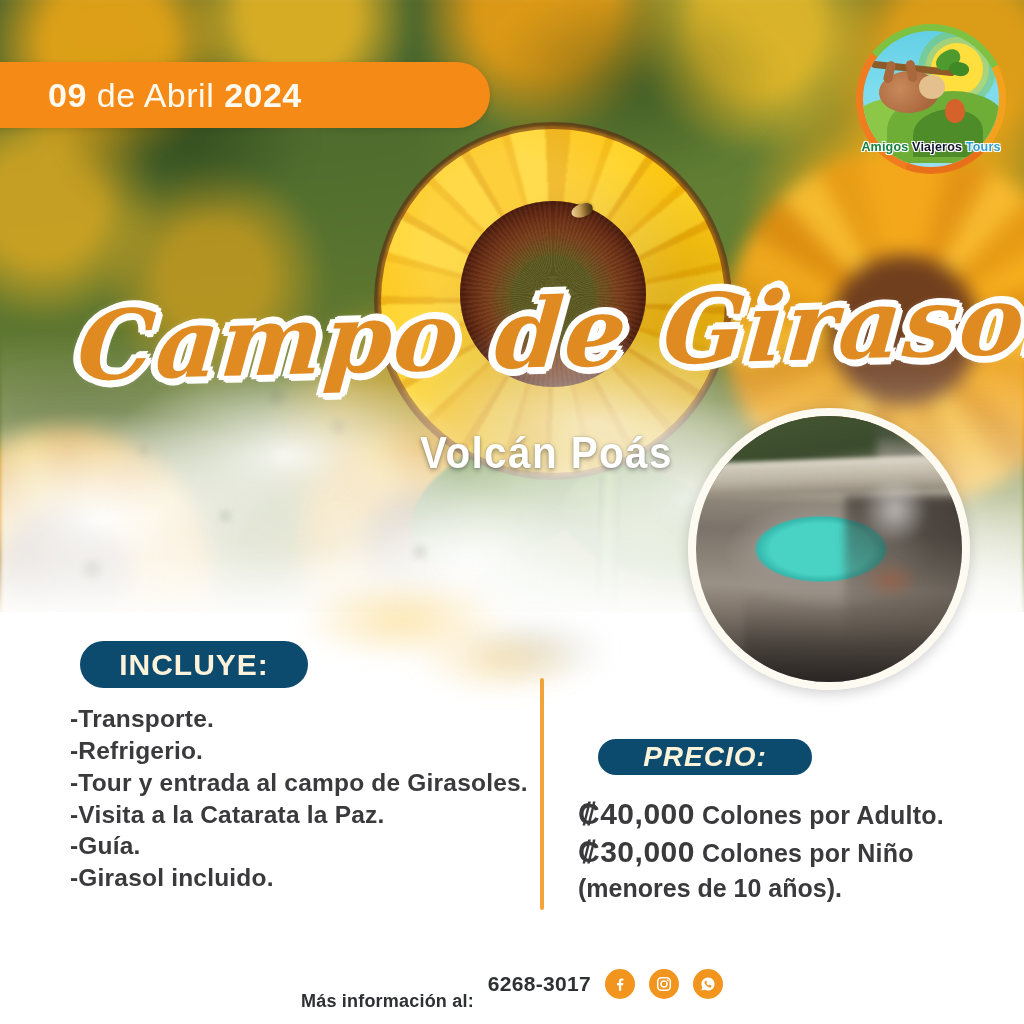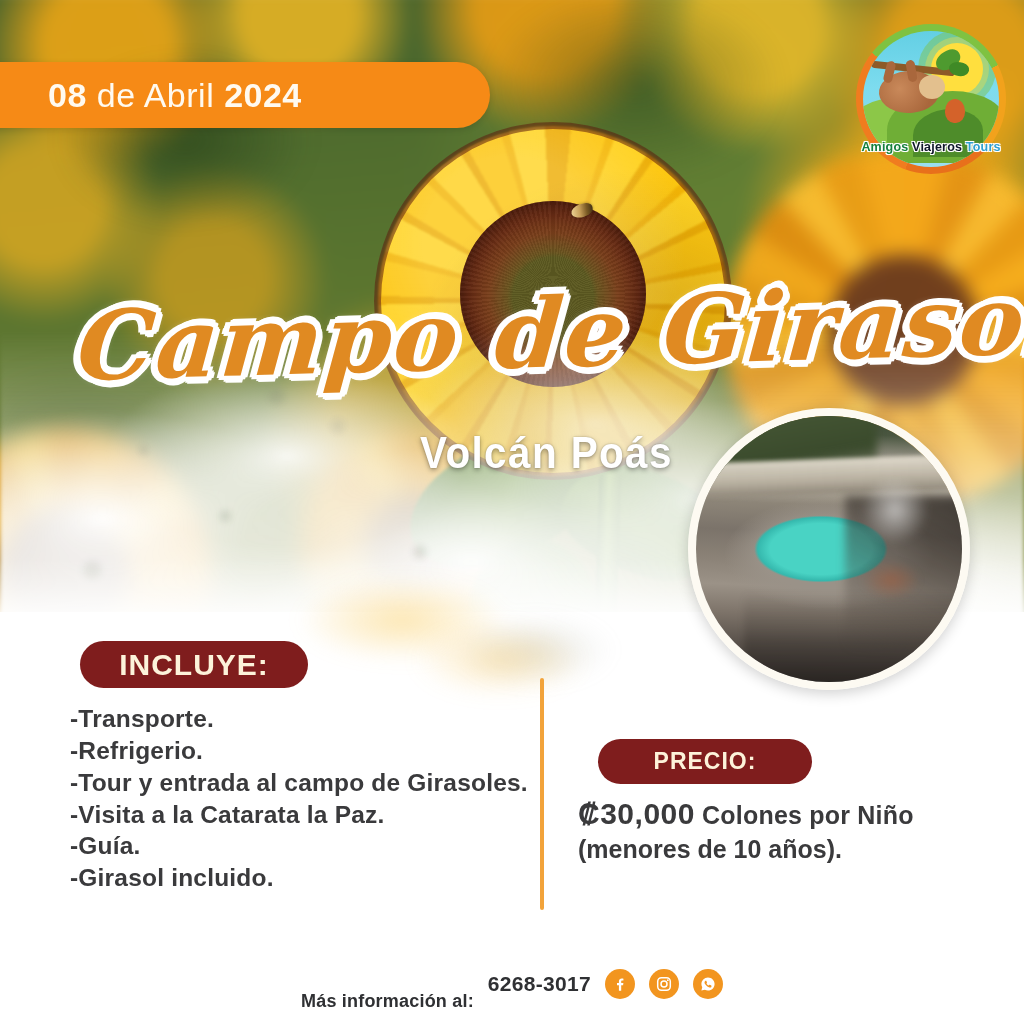--- a/index.html
+++ b/index.html
@@ -349,28 +349,28 @@
   }
   .crater-rust {
     position:absolute; left:62%; top:54%; width:60px; height:40px;
     background:radial-gradient(ellipse, rgba(168,92,58,.55), rgba(168,92,58,0) 70%);
     filter:blur(3px);
   }
 
   
   .pill {
     display:inline-flex; align-items:center; justify-content:center;
-    background:#7f1d1d; border-radius:40px; color:#fdf3da;
+    background:#0c4a6e; border-radius:40px; color:#fdf3da;
     font-weight:700; letter-spacing:1px;
   }
   .pill-incluye {
     position:absolute; left:80px; top:641px; width:228px; height:47px; font-size:30px;
   }
   .pill-precio {
-    position:absolute; left:598px; top:739px; width:214px; height:45px; font-size:23px;
+    position:absolute; left:598px; top:739px; width:214px; height:36px; font-size:28px;font-style:italic;
   }
 
   
   .incluye-list {
     position:absolute; left:70px; top:703px; width:470px;
     font-size:24.5px; font-weight:700; color:#3a3a3c; line-height:1.30;
     letter-spacing:.2px;
   }
   .incluye-list li { list-style:none; }
 
@@ -424,21 +424,21 @@
   </div>
 
   <div class="wash"></div>
   <div class="wash-speckle"></div>
   <div class="white-base-top"></div>
   <div class="white-base"></div>
   <div class="smudge"></div>
   <div class="smudge-r"></div>
 
   <div class="date-banner">
-    <div class="date-txt"><span class="date-strong">08</span><span class="date-light"> de Abril </span><span class="date-strong">2024</span></div>
+    <div class="date-txt"><span class="date-strong">09</span><span class="date-light"> de Abril </span><span class="date-strong">2024</span></div>
   </div>
 
   <div class="logo">
     <div class="logo-ring"></div>
     <div class="logo-inner">
       <div class="logo-sun"></div>
       <div class="logo-hill-l"></div>
       <div class="logo-hill-r"></div>
       <div class="logo-hill-r2"></div>
       <div class="logo-branch"></div>
@@ -475,20 +475,21 @@
     <li>-Tour y entrada al campo de Girasoles.</li>
     <li>-Visita a la Catarata la Paz.</li>
     <li>-Guía.</li>
     <li>-Girasol incluido.</li>
   </ul>
 
   <div class="divider"></div>
 
   <div class="pill pill-precio">PRECIO:</div>
   <div class="precio-block">
+    <div class="precio-line"><span class="precio-amount">₡</span><span class="precio-amount">40,000</span><span> Colones por Adulto.</span></div>
     <div class="precio-line"><span class="precio-amount">₡</span><span class="precio-amount">30,000</span><span> Colones por Niño</span></div>
     <div class="precio-note">(menores de 10 años).</div>
   </div>
 
   <div class="footer">
     <span class="footer-text">Más información al:</span>
     <span class="footer-phone">6268-3017</span>
     <span class="soc">
       <svg width="18" height="18" viewBox="0 0 24 24" aria-hidden="true">
         <path fill="#ffffff" d="M13.6 21v-7.4h2.5l.4-2.9h-2.9V8.9c0-.84.23-1.41 1.44-1.41h1.54V4.9c-.27-.04-1.19-.12-2.26-.12-2.23 0-3.76 1.36-3.76 3.87v2.16H8v2.9h2.56V21h3.04z"></path>

